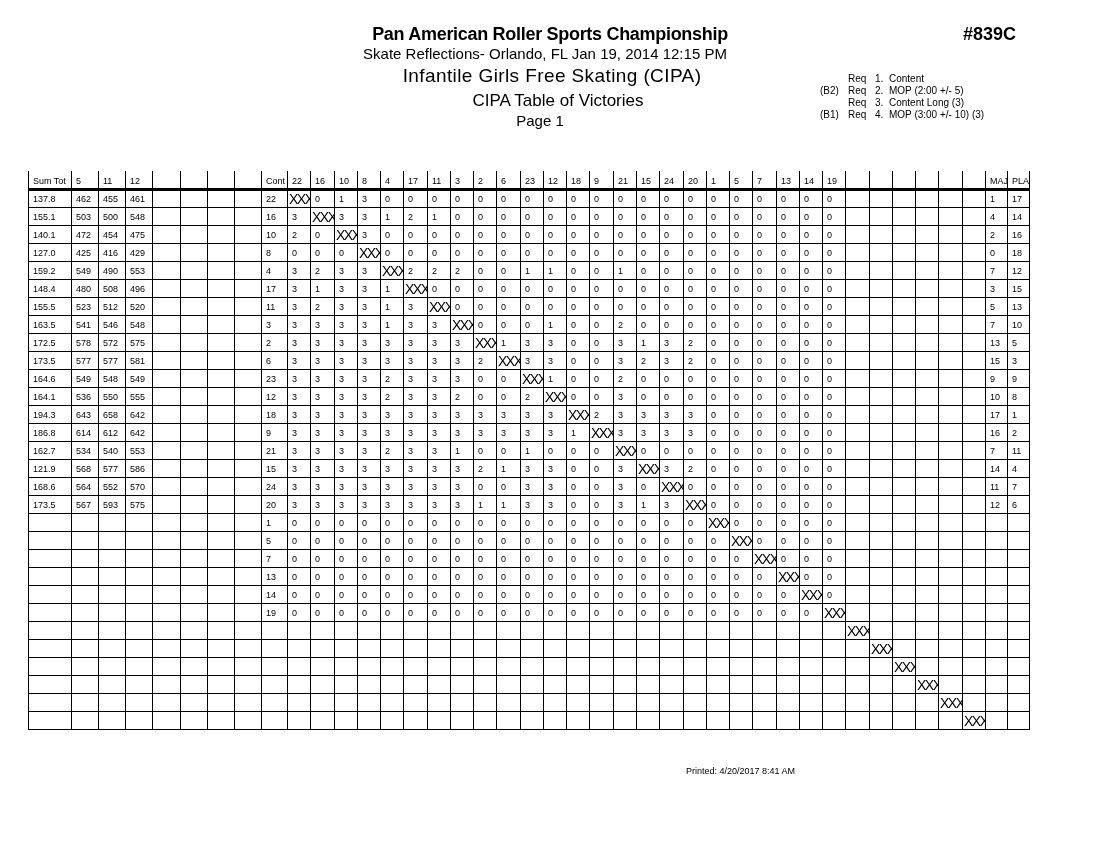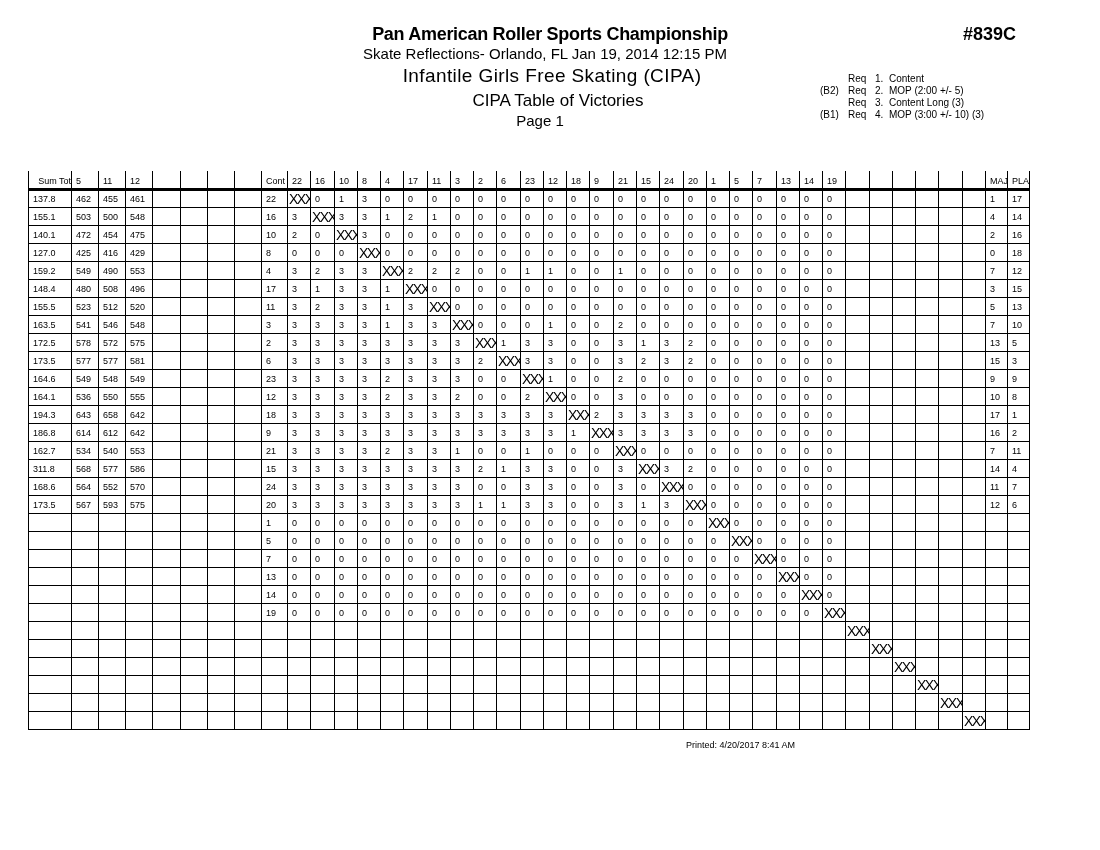--- a/index.html
+++ b/index.html
@@ -12,23 +12,23 @@
   #page { top:112px; left:240px; width:600px; font-size:15px; }
   #docnum { position:absolute; top:24px; left:963px; font-size:18px; font-weight:bold; }
   #reqs { position:absolute; top:73px; left:820px; font-size:10px; line-height:12px; }
   .req { display:flex; white-space:nowrap; }
   .req .tag { width:28px; }
   .req .rq { width:27px; }
   .req .num { width:14px; }
   table.tv { position:absolute; left:28px; top:171px; border-collapse:collapse; table-layout:fixed; }
   table.tv td { border:1px solid #000; height:18px; padding:0 0 0 4px; font-size:9px; line-height:9px; vertical-align:bottom; padding-bottom:3px; white-space:nowrap; overflow:hidden; box-sizing:border-box; }
   table.tv tr.head td { border-top:none; border-left:none; border-right:1px solid #000; border-bottom:3px solid #000; height:18px; padding-bottom:2px; }
-  table.tv tr.head td:first-child { border-left:1px solid #000;text-align:right; }
+  table.tv tr.head td:first-child { border-left:1px solid #000; }
   table.tv td.xxx { padding-left:1px; letter-spacing:-1.5px; font-size:14px; }
-  #printed { position:absolute; top:740px; left:654px; font-size:9px;padding-left:32px; }
+  #printed { position:absolute; top:766px; left:654px; font-size:9px;padding-left:32px; }
 </style>
 </head>
 <body>
 
 <div class="hdr" id="title">Pan American Roller Sports Championship</div>
 <div class="hdr" id="subtitle">Skate Reflections- Orlando, FL  Jan 19, 2014  12:15 PM</div>
 <div class="hdr" id="event">Infantile Girls Free Skating (CIPA)</div>
 <div class="hdr" id="tabletitle">CIPA Table of Victories</div>
 <div class="hdr" id="page">Page 1</div>
 <div id="docnum">#839C</div>
@@ -787,21 +787,21 @@
         <td></td>
         <td></td>
         <td></td>
         <td></td>
         <td></td>
         <td></td>
         <td>7</td>
         <td>11</td>
       </tr>
       <tr>
-        <td>311.8</td>
+        <td>121.9</td>
         <td>568</td>
         <td>577</td>
         <td>586</td>
         <td></td>
         <td></td>
         <td></td>
         <td></td>
         <td>15</td>
         <td>3</td>
         <td>3</td>

